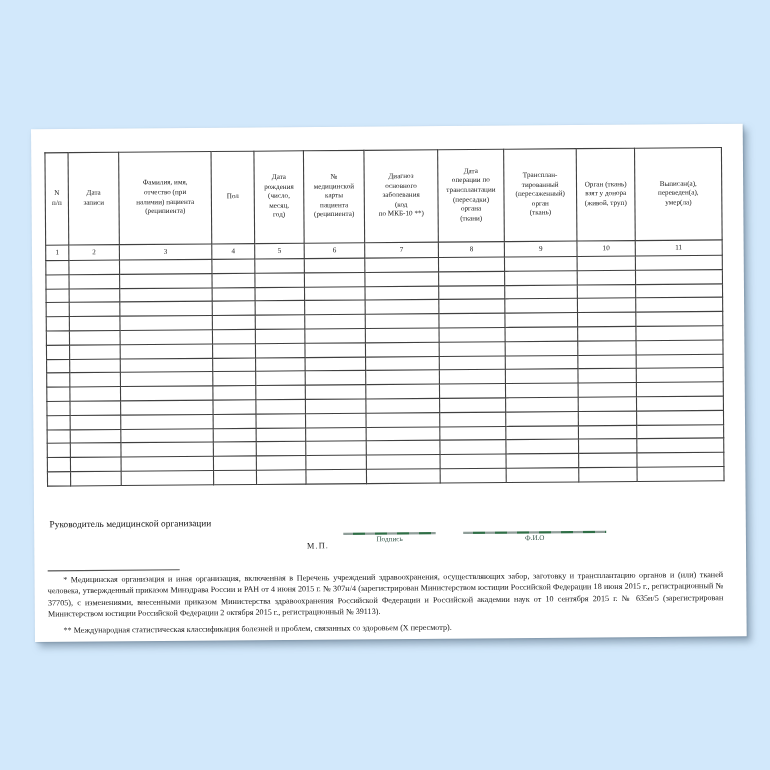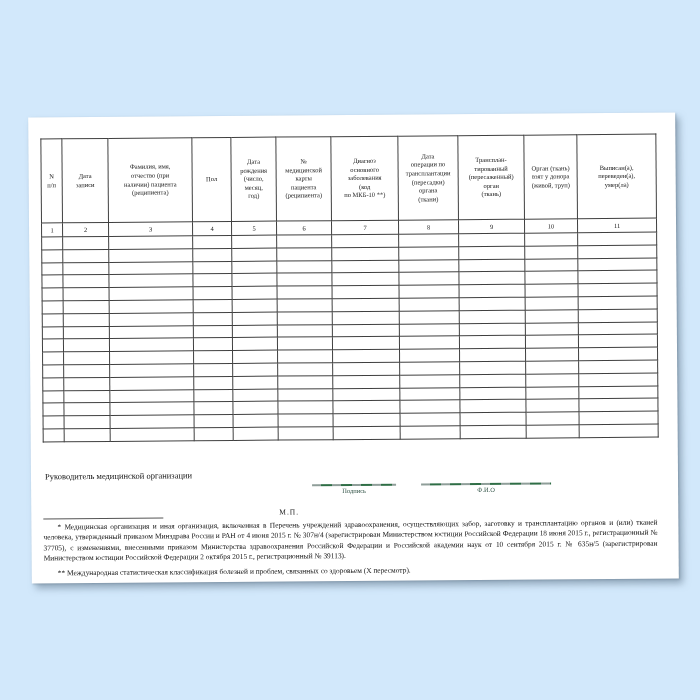--- a/index.html
+++ b/index.html
@@ -63,21 +63,21 @@
       #2f6e46 9px, #2f6e46 20px);
   }
   .sig-caption {
     text-align: center;
     font-size: 6.5px;
     color: #35564a;
     margin-top: 1px;
   }
   .stamp {
     position: absolute;
-    left: 248px; top: 392px;
+    left: 248px; top: 376px;
     font-size: 7.5px;
     color: #1a1a1a;
     letter-spacing: 1px;
   }
   .foot-sep {
     position: absolute;
     left: 12px; top: 401px;
     width: 120px;
     border-top: 1px solid #555;
   }

